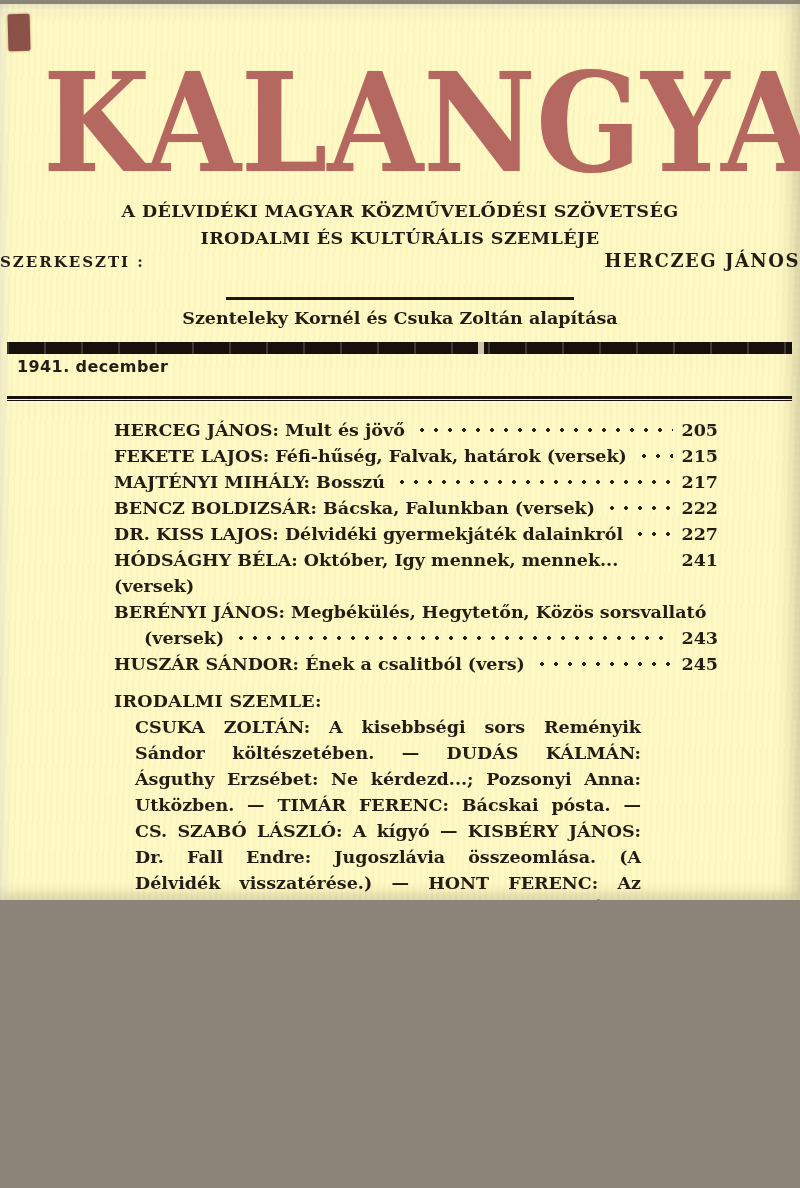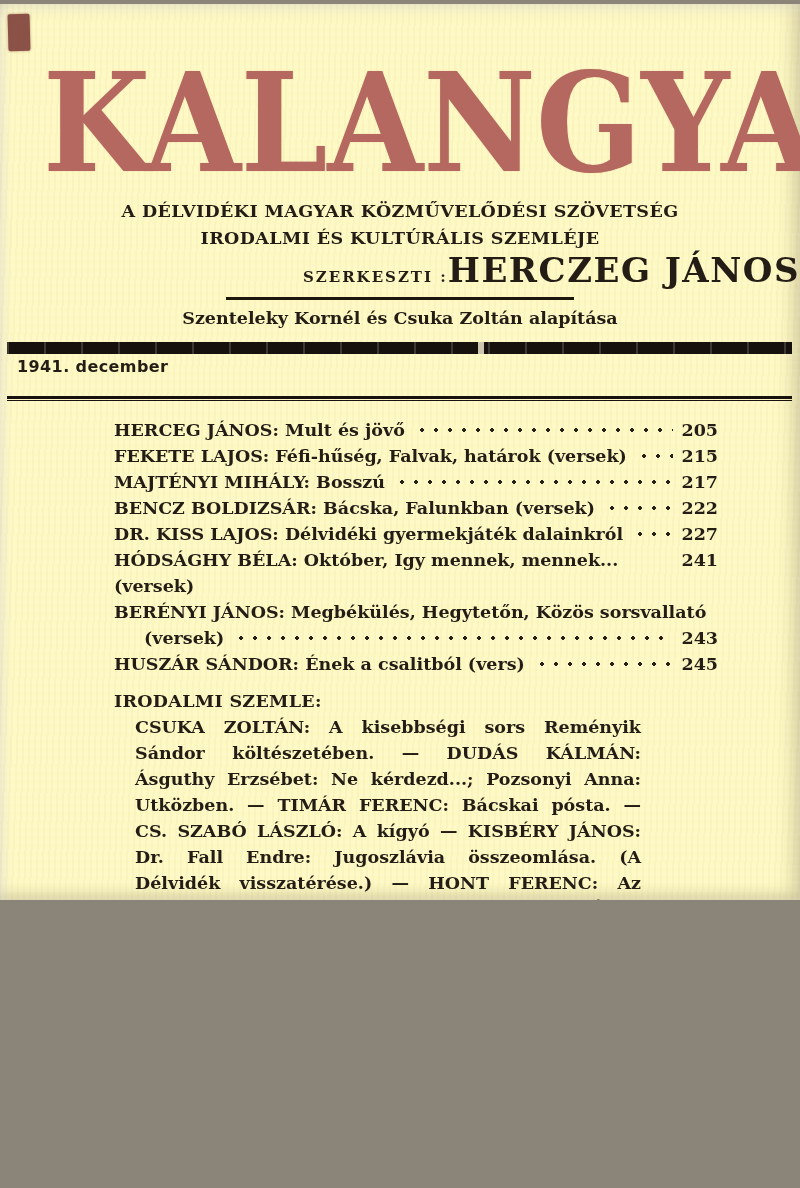--- a/index.html
+++ b/index.html
@@ -20,23 +20,23 @@
   .ink-mark{left:8px;top:10px;width:22px;height:37px;background:#82443d;opacity:.92;
     border-radius:2px;transform:rotate(-1.5deg);box-shadow:0 0 3px rgba(130,68,61,.55);}
   
   .m-title{top:50px;left:0;right:0;text-align:center;line-height:1;
     font-family:"DejaVu Serif",serif;font-weight:bold;font-size:137px;color:#b4685f;}
   .m-title .squeeze{display:inline-block;transform:scaleX(.9);transform-origin:center;white-space:nowrap;
     text-shadow:0 0 1px rgba(180,104,95,.6);}
   .m-org1{top:197px;}
   .m-org2{top:224px;}
   .m-org1,.m-org2{left:0;right:0;text-align:center;font-weight:bold;font-size:17.5px;letter-spacing:.4px;}
-  .m-editor{top:246px;left:0;right:0;display:flex;justify-content:flex-end;align-items:baseline;}
+  .m-editor{top:246px;left:0;right:0;display:flex;justify-content:space-between;align-items:baseline;gap:12px;}
   .m-editor .lbl{font-weight:bold;font-size:15px;letter-spacing:2px;}
-  .m-editor .name{font-weight:bold;font-size:34px;letter-spacing:1.5px;}
+  .m-editor .name{font-weight:bold;font-size:18px;letter-spacing:1.5px;}
   .m-rule{top:293px;left:226px;width:348px;height:3px;background:#1c160f;}
   .m-founders{top:304px;left:0;right:0;text-align:center;font-weight:bold;font-size:17.5px;}
   
   .bar1{top:338px;left:7px;right:8px;height:12px;
     background:linear-gradient(90deg,#16110c 0 60%, #cfc6b0 60% 60.8%, #16110c 60.8% 100%);}
   .bar1::after,.bar2::after{content:"";position:absolute;inset:0;
     background:repeating-linear-gradient(90deg, rgba(244,239,226,.18) 0 2px, rgba(0,0,0,0) 2px 37px);}
   .issue-row{top:353px;left:17px;right:15px;display:flex;justify-content:space-between;align-items:baseline;
     font-family:"DejaVu Sans",sans-serif;font-weight:bold;font-size:16px;letter-spacing:.4px;}
   .rule2{top:392px;left:7px;right:8px;height:5px;

